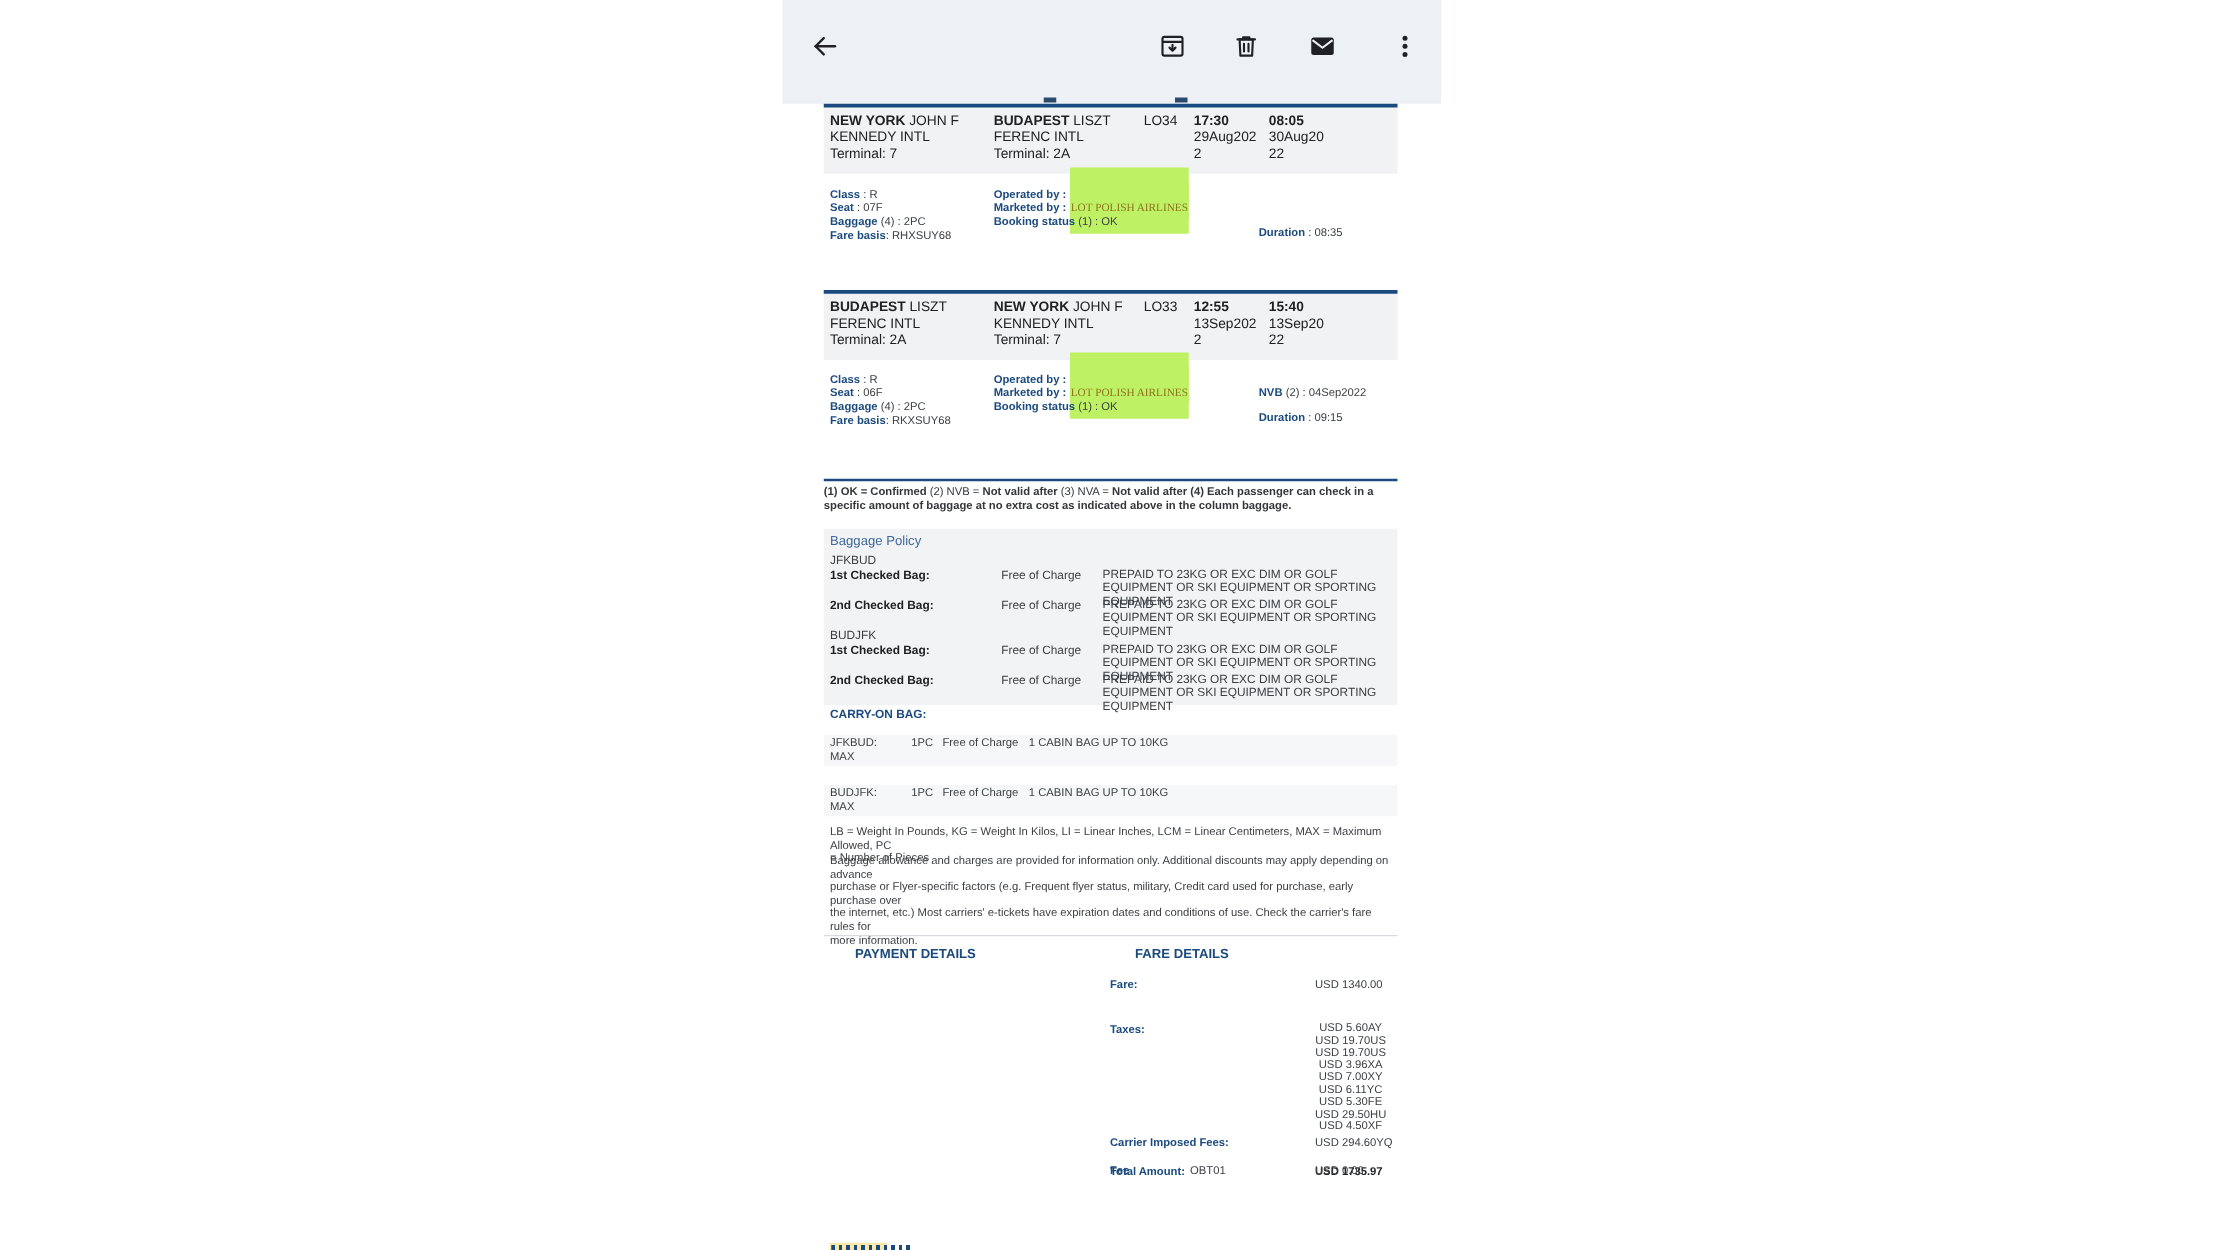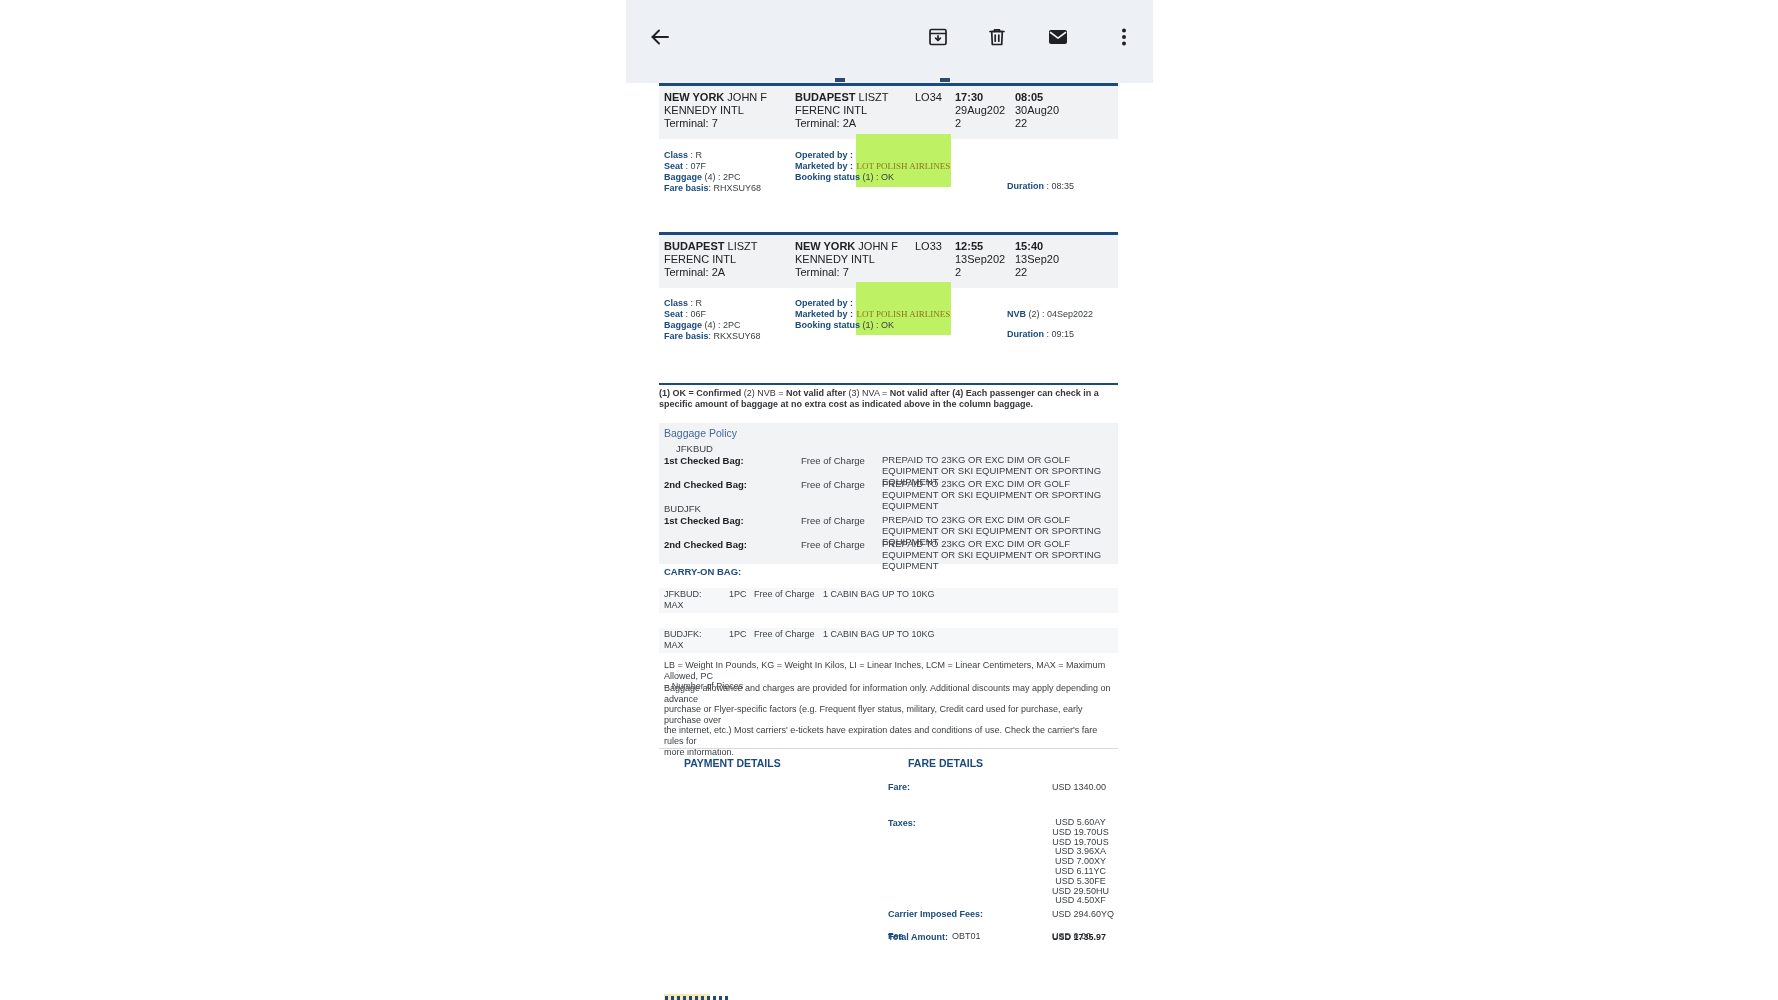--- a/index.html
+++ b/index.html
@@ -197,21 +197,21 @@
       <div style="position:absolute; top:31px; left:0; white-space:nowrap;"><span class="lab">Duration</span><span> : 09:15</span></div>
     </div>
 
     <div class="fnline"></div>
     <div class="footnote">
       <span class="fb">(1) OK = Confirmed </span><span>(2) NVB = </span><span class="fb">Not valid after </span><span>(3) NVA = </span><span class="fb">Not valid after </span><span class="fb">(4) Each passenger can check in a specific amount of baggage at no extra cost as indicated above in the column baggage.</span>
     </div>
 
     <div class="bagblock">
       <div class="bag-title">Baggage Policy</div>
-      <div class="bag-code" style="top:20px;margin-left:12px;">JFKBUD</div>
+      <div class="bag-code" style="top:20px;">JFKBUD</div>
 
       <div class="bag-name" style="top:32px;">1st Checked Bag:</div>
       <div class="bag-fee" style="top:32px;">Free of Charge</div>
       <div class="bag-desc" style="top:32px;">PREPAID TO 23KG OR EXC DIM OR GOLF EQUIPMENT OR SKI EQUIPMENT OR SPORTING EQUIPMENT</div>
 
       <div class="bag-name" style="top:56px;">2nd Checked Bag:</div>
       <div class="bag-fee" style="top:56px;">Free of Charge</div>
       <div class="bag-desc" style="top:56px;">PREPAID TO 23KG OR EXC DIM OR GOLF EQUIPMENT OR SKI EQUIPMENT OR SPORTING EQUIPMENT</div>
 
       <div class="bag-code" style="top:80px;">BUDJFK</div>

